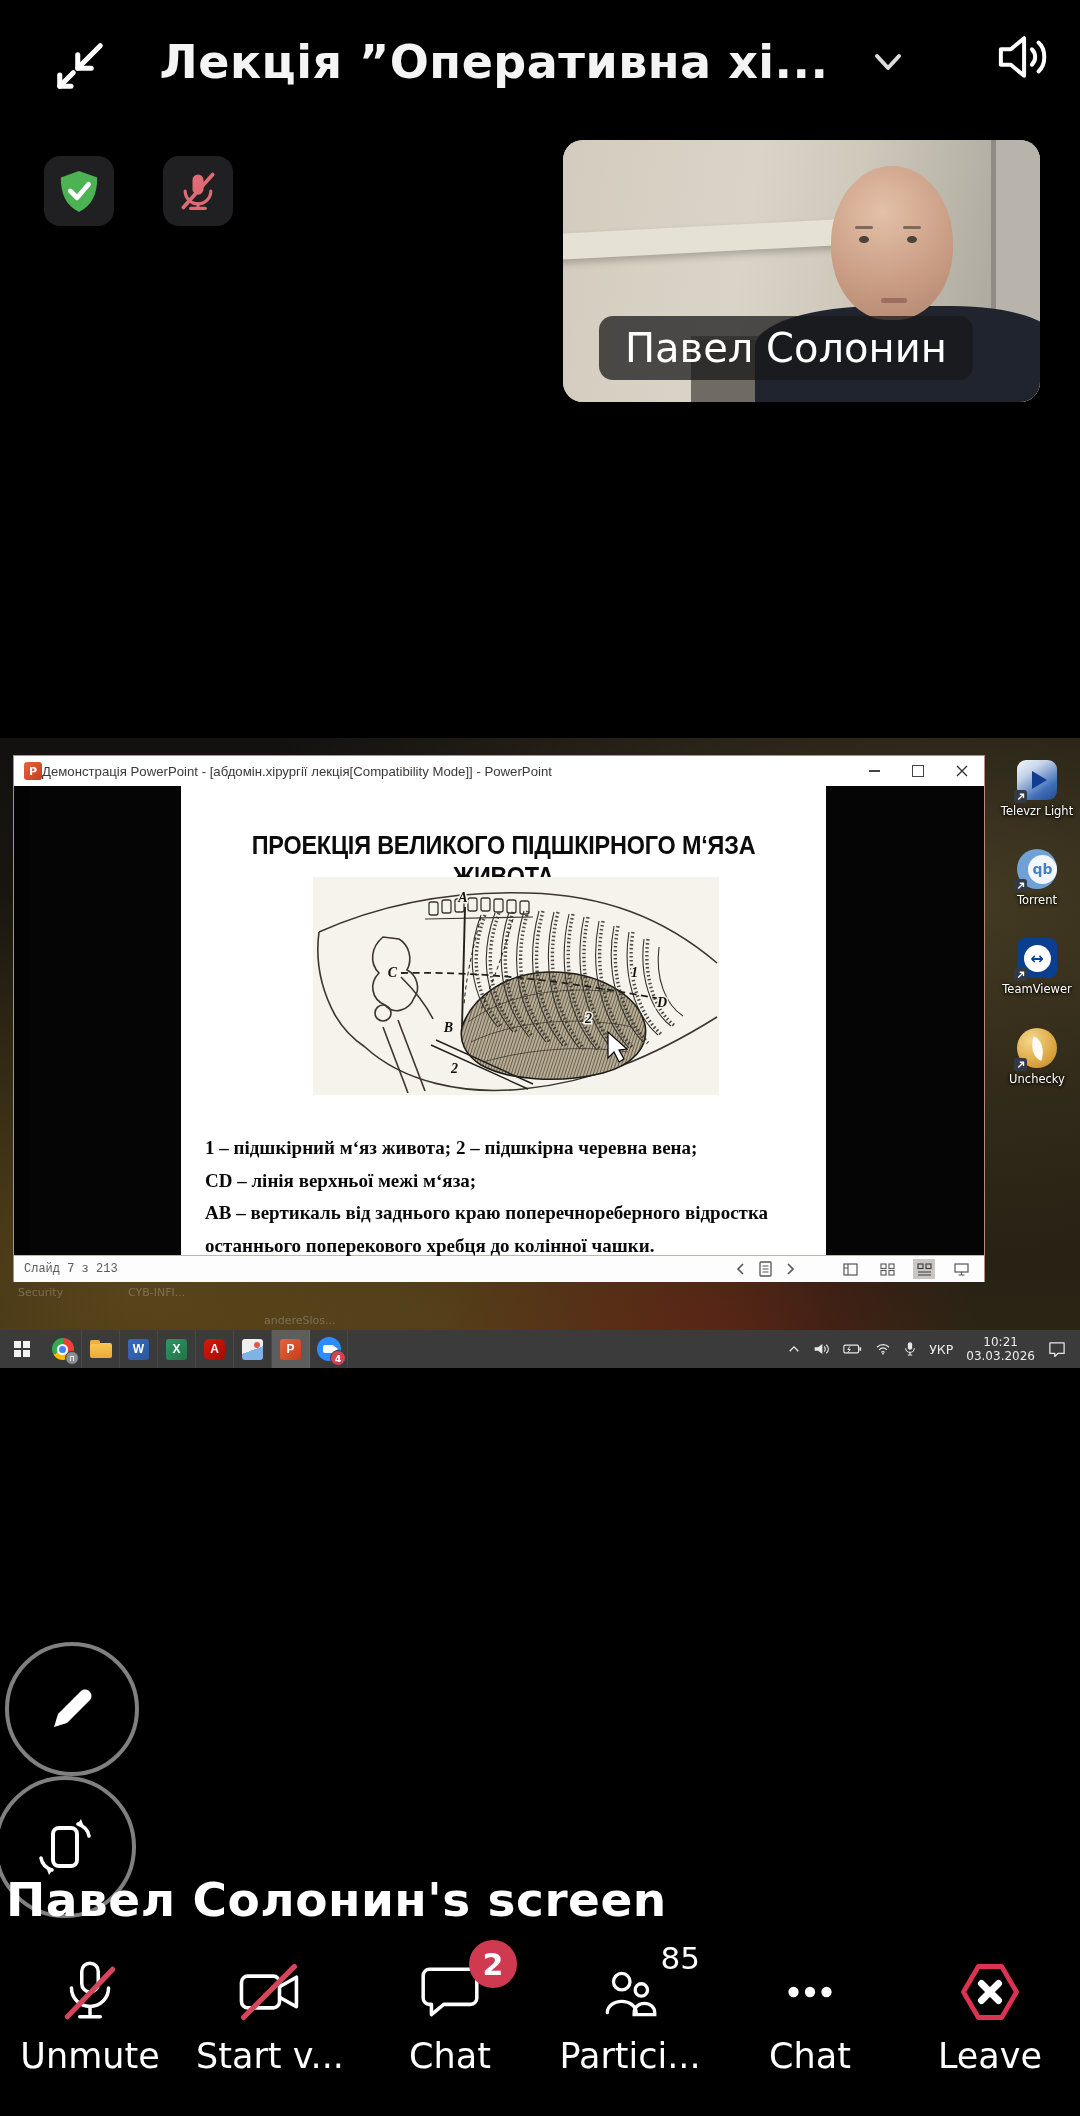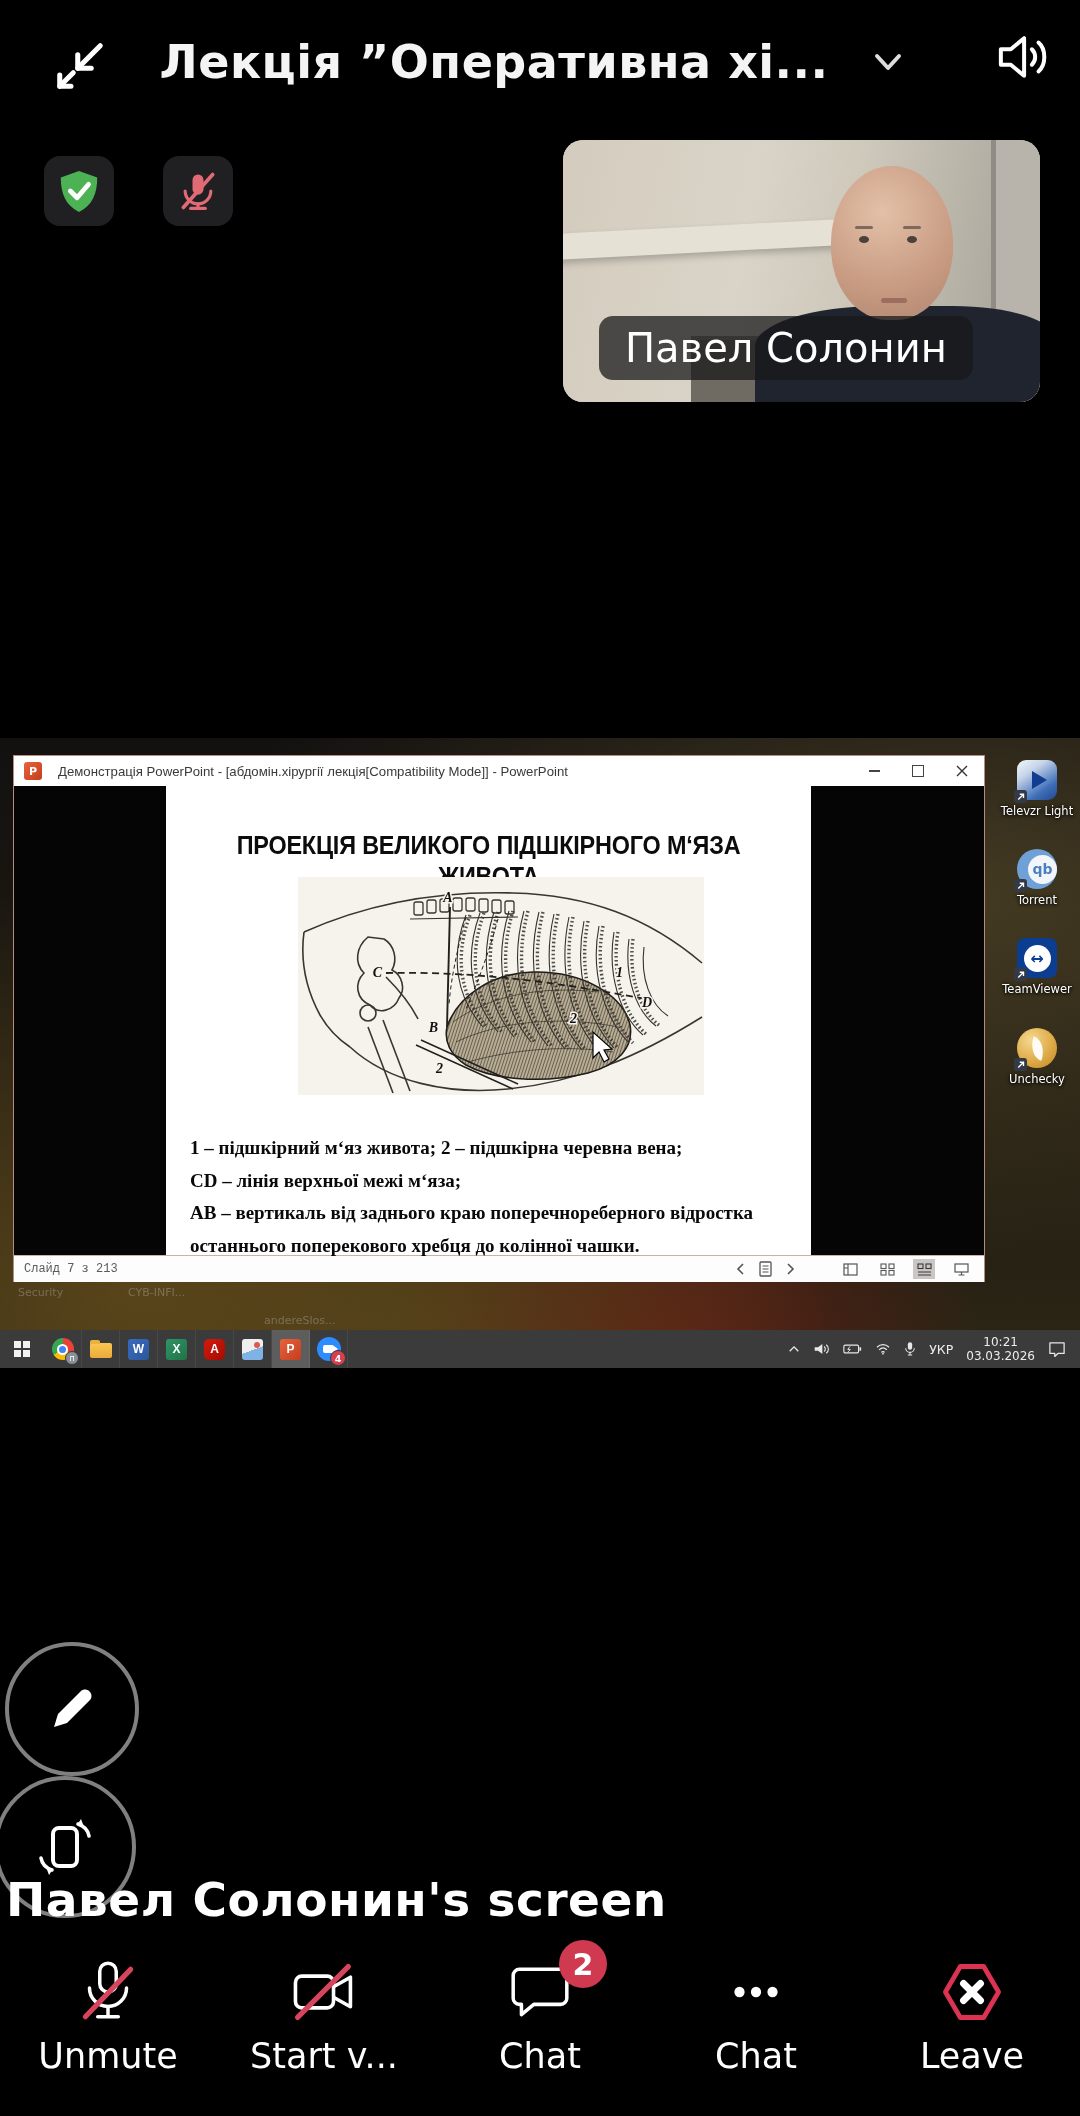--- a/index.html
+++ b/index.html
@@ -59,26 +59,26 @@
   .ic-unchecky{width:40px;height:40px;border-radius:50%;background:radial-gradient(circle at 35% 30%,#f5d98f,#dca743 60%,#bb8326);
                display:flex;align-items:center;justify-content:center;}
   .ic-unchecky .leaf{width:15px;height:21px;background:#fdfbf4;border-radius:0 100% 0 100%;transform:rotate(18deg);}
   .faintlbl{top:1286px;font-size:11px;color:rgba(195,195,195,.35);z-index:2;}
 
   
   #ppt{left:13px;top:755px;width:972px;height:527px;z-index:3;border:1px solid #bb8a7f;box-sizing:border-box;background:#030303;}
   .ptitle{height:30px;background:#fff;display:flex;align-items:center;}
   .plogo{width:18px;height:18px;border-radius:3px;margin-left:10px;background:linear-gradient(135deg,#e8623d,#c43e1c);
          color:#fff;font-size:11px;font-weight:bold;display:flex;align-items:center;justify-content:center;flex:none;}
-  .ptext{margin-left:16px;font-family:"Liberation Sans",sans-serif;font-size:13.2px;color:#3a3a3a;white-space:nowrap;
+  .ptext{margin-left:0;font-family:"Liberation Sans",sans-serif;font-size:13.2px;color:#3a3a3a;white-space:nowrap;
          overflow:hidden;text-overflow:ellipsis;flex:1;}
   .pctl{width:44px;height:30px;display:flex;align-items:center;justify-content:center;flex:none;}
   .ctl-min{width:11px;height:1.6px;background:#444;}
   .ctl-max{width:10px;height:10px;border:1.4px solid #444;}
-  .pcontent{position:relative;height:469px;background:#050505;}
+  .pcontent{position:relative;height:469px;background:#050505;margin-left:15px;}
   .slide{position:absolute;left:152px;top:0;width:645px;height:469px;background:#fff;color:#000;}
   .slide-title{position:absolute;left:0;right:0;top:44px;text-align:center;font-family:"Liberation Sans",sans-serif;
                font-weight:800;font-size:26px;color:#0c0c0c;transform:scaleX(.9);letter-spacing:-.2px;}
   .fig{position:absolute;left:132px;top:91px;width:406px;height:218px;}
   .caption{position:absolute;left:24px;top:346px;width:602px;font-family:"Liberation Serif",serif;
            font-weight:bold;font-size:19px;line-height:32.5px;color:#090909;}
   .pstatus{height:26px;background:#fdfdfd;border-top:1px solid #d3aca2;display:flex;align-items:center;justify-content:space-between;}
   .pstatus .sctr{font-family:Liberation Mono, monospace;font-size:12px;color:#5a5a5a;padding-left:10px;}
   .pnav{display:flex;align-items:center;gap:15px;padding-right:12px;}
   .viewbtn{display:flex;align-items:center;justify-content:center;width:22px;height:20px;}
@@ -552,20 +552,34 @@
           <g stroke="#fff" stroke-width="3.4" fill="none" stroke-linejoin="round">
             <path d="M12 10 h40 a6 6 0 0 1 6 6 v22 a6 6 0 0 1 -6 6 h-26 l-12 10 v-10 h-2 a6 6 0 0 1 -6 -6 v-22 a6 6 0 0 1 6 -6 z"></path>
           </g>
         </svg>
         <div class="chat-badge">2</div>
       </div>
       <div class="tlabel">Chat</div>
     </div>
     <div class="titem">
       <div class="ticon">
+        <svg width="64" height="66" viewBox="0 0 60 64">
+          <g stroke="#fff" stroke-width="3.2" fill="none" stroke-linecap="round">
+            <circle cx="22" cy="22" r="8"></circle>
+            <path d="M8 52 a14 11 0 0 1 28 0"></path>
+            <circle cx="41" cy="30" r="6"></circle>
+            <path d="M34 52 a10 9 0 0 1 20 0 v2 h-20 z"></path>
+          </g>
+        </svg>
+        <div class="pcount">85</div>
+      </div>
+      <div class="tlabel">Partici...</div>
+    </div>
+    <div class="titem">
+      <div class="ticon">
         <svg width="66" height="66" viewBox="0 0 64 64">
           <circle cx="16" cy="32" r="5" fill="#fff"></circle>
             <circle cx="32" cy="32" r="5" fill="#fff"></circle>
             <circle cx="48" cy="32" r="5" fill="#fff"></circle>
         </svg>
       </div>
       <div class="tlabel">Chat</div>
     </div>
     <div class="titem">
       <div class="ticon">

